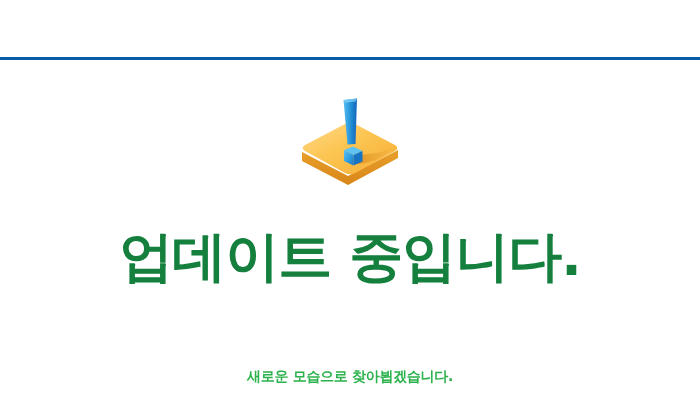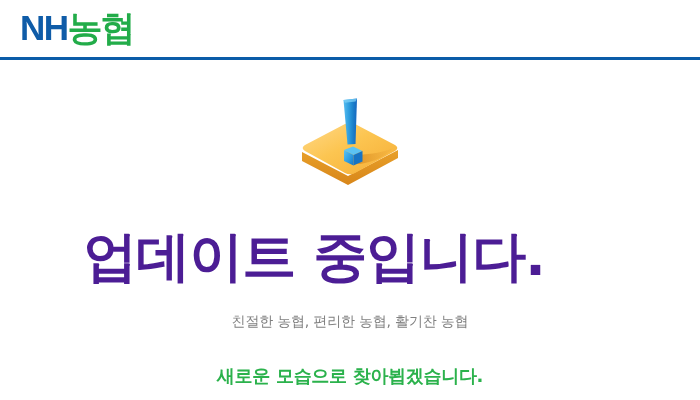--- a/index.html
+++ b/index.html
@@ -72,24 +72,25 @@
   
   .headline {
     position: absolute;
     left: 0;
     top: 226px;
     width: 628px;
     text-align: center;
     font-family: "DejaVu Sans", "Liberation Sans", sans-serif;
     font-size: 54px;
     font-weight: bold;
-    color: #4c1d95;
+    color: #15803d;
     letter-spacing: -1px;
     line-height: 62px;
     white-space: nowrap;
+    padding-left: 36px;
   }
   .sub-block {
     position: absolute;
     left: 0;
     top: 311px;
     width: 700px;
     text-align: center;
     font-family: "DejaVu Sans", "Liberation Sans", sans-serif;
     font-size: 14px;
     color: #808080;
@@ -100,36 +101,33 @@
     display: block;
     white-space: nowrap;
   }
   .closing {
     position: absolute;
     left: 0;
     top: 364px;
     width: 700px;
     text-align: center;
     font-family: "DejaVu Sans", "Liberation Sans", sans-serif;
-    font-size: 18px;
+    font-size: 14px;
     font-weight: bold;
     color: #2bb24c;
     letter-spacing: -0.3px;
     line-height: 24px;
     white-space: nowrap;
   }
 </style>
 </head>
 <body>
 
 <div class="header">
 
-  <div class="logo">
-    <span class="logo-nh">NH</span><span class="logo-ko">농협</span>
-  </div>
 
   <div class="header-rule"></div>
 </div>
 
 <div class="icon-wrap">
   <svg class="update-icon" width="104" height="104" viewBox="0 0 104 104" xmlns="http://www.w3.org/2000/svg">
     <defs>
       <linearGradient id="baseTop" x1="0" y1="0" x2="1" y2="1">
         <stop offset="0%" stop-color="#ffd98a"></stop>
         <stop offset="45%" stop-color="#fcc551"></stop>
@@ -168,16 +166,15 @@
 
     <path d="M46 58 L55 54.5 L64.5 59 L55.5 63 Z" fill="#5cc3f2"></path>
     <path d="M46 58 L55.5 63 L55.5 73.5 L46 69 Z" fill="url(#dotGrad)"></path>
     <path d="M55.5 63 L64.5 59 L64.5 69.5 L55.5 73.5 Z" fill="#1774c4"></path>
   </svg>
 </div>
 
 <div class="headline">업데이트 중입니다.</div>
 
 <div class="sub-block">
-  <span class="sub-line">친절한 농협, 편리한 농협, 활기찬 농협</span>
 </div>
 
 <div class="closing">새로운 모습으로 찾아뵙겠습니다.</div>
 
 </body></html>

